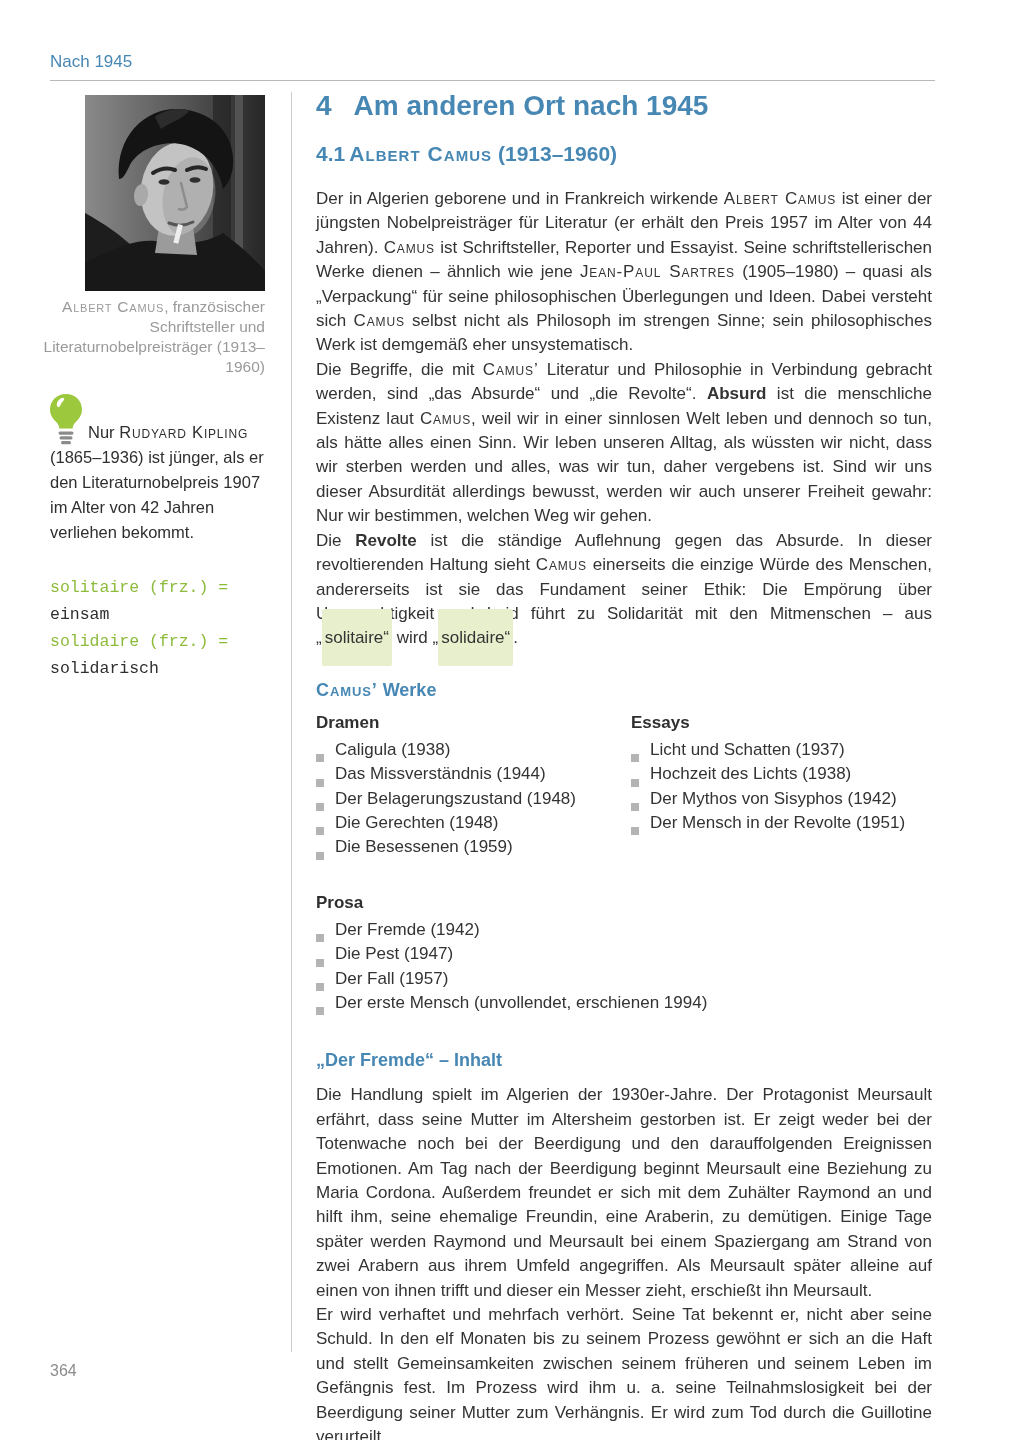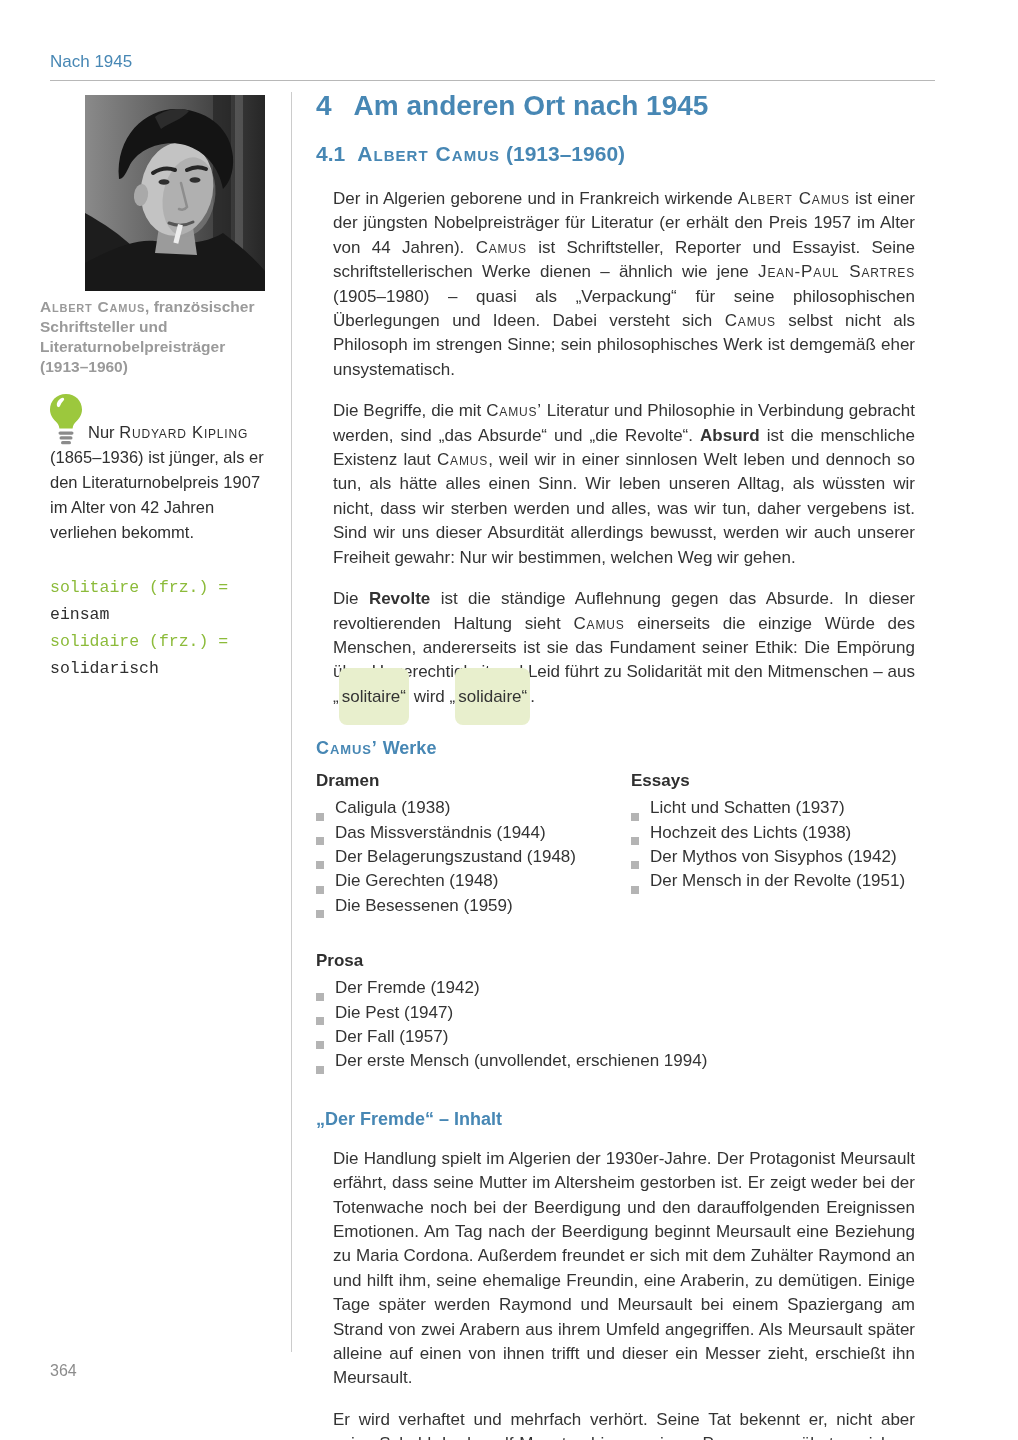--- a/index.html
+++ b/index.html
@@ -7,39 +7,39 @@
     position:relative;
     width:1018px;height:1440px;
     background:#ffffff;
     font-family:"Liberation Sans", sans-serif;
     color:#333333;
     overflow:hidden;
   }
   
   .sc{font-variant:small-caps;letter-spacing:.05em;}
   .b{font-weight:bold;}
-  .hl{background:#e8efcd;padding:19px 3px;border-radius:8px;}
+  .hl{background:#e8efcd;padding:19px 3px;border-radius:2px;}
   
   .running-header{
     position:absolute;left:50px;top:52px;
     font-size:17px;color:#4787b4;
   }
   .head-rule{
     position:absolute;left:50px;top:80px;width:885px;height:1px;
     background:#b8b8b8;
   }
   
   .photo{
     position:absolute;left:85px;top:95px;width:180px;height:196px;
     display:block;
   }
   .photo-caption{
     position:absolute;left:40px;top:297px;width:225px;
-    color:#9a9a9a;
-    font-size:15.5px;line-height:20px;font-weight:bold;
+    text-align:right;color:#9a9a9a;
+    font-size:15.5px;line-height:20px;
   }
   .tip-icon{
     position:absolute;left:48px;top:392px;
   }
   .tip-text{
     position:absolute;left:50px;top:420px;width:220px;
     font-size:16.5px;line-height:25px;color:#2f2f2f;
     text-indent:38px;
   }
   .vocab{
@@ -59,23 +59,23 @@
   }
   .h1{
     display:flex;color:#4787b4;font-weight:bold;
     font-size:28px;line-height:32px;margin:0 0 19px 0;
   }
   .h1 .num{margin-right:22px;}
   .h2{
     display:flex;color:#4787b4;font-weight:bold;
     font-size:21px;line-height:25px;margin:0 0 21px 0;
   }
-  .h2 .num{margin-right:12px;font-variant:normal;}
+  .h2 .num{margin-right:4px;font-variant:normal;}
   .body-p{
-    font-size:17px;line-height:24.4px;margin:17px;
+    font-size:17px;line-height:24.4px;margin:0;
     text-align:justify;color:#333333;
   }
   .works-heading{
     color:#4787b4;font-weight:bold;font-size:18px;line-height:22px;
     margin:28px 0 10px 0;
   }
   .works-columns{display:flex;}
   .works-col-left{width:315px;flex:0 0 315px;}
   .works-col-right{flex:1;}
   .group-title{

